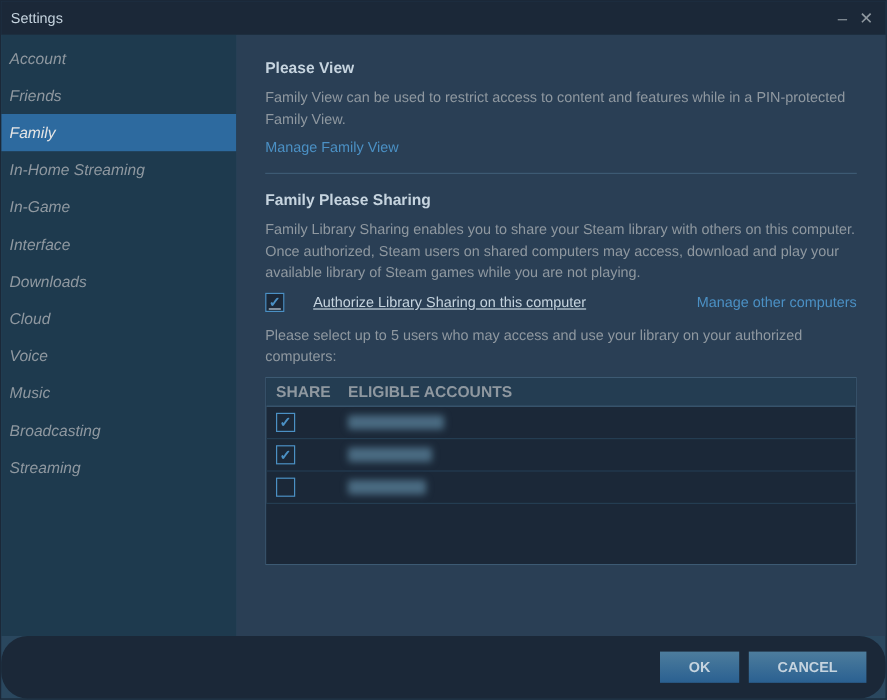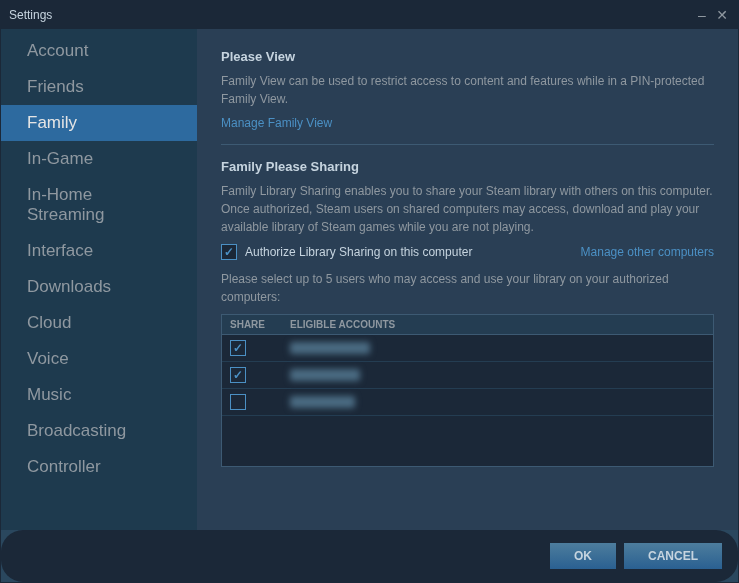--- a/index.html
+++ b/index.html
@@ -55,24 +55,25 @@
       overflow: hidden;
     }
     .sidebar {
       width: 196px;
       background: #1e3a4e;
       flex-shrink: 0;
       overflow-y: auto;
       padding: 4px 0;
     }
     .sidebar-item {
-      padding: 8px 26px;
+      padding: 8px 7px;
       cursor: pointer;
       color: #8f98a0;
-      font-size: 17px;
+      font-size: 13px;
+      font-style: italic;
     }
     .sidebar-item.active {
       background: #2d6a9f;
       color: #e5e5e5;
     }
     .main {
       flex: 1;
       background: #2a3f55;
       padding: 20px 24px;
       overflow-y: auto;
@@ -105,21 +106,22 @@
       align-items: center;
       gap: 8px;
       margin-bottom: 10px;
     }
     .checkbox-row.space-between {
       justify-content: space-between;
     }
     .checkbox-row-left {
       display: flex;
       align-items: center;
-      gap: 8px;
+      gap: 24px;
+      text-decoration: underline;
     }
     .custom-checkbox {
       width: 16px;
       height: 16px;
       background: #1b2838;
       border: 1px solid #4b90c4;
       display: flex;
       align-items: center;
       justify-content: center;
       cursor: pointer;
@@ -136,21 +138,21 @@
       background: #1b2838;
       margin: 8px 0;
     }
     .table-header {
       display: flex;
       background: #243d52;
       border-bottom: 1px solid #3d5a73;
       padding: 4px 8px;
     }
     .table-header-cell {
-      font-size: 10px;
+      font-size: 13px;
       color: #8f98a0;
       font-weight: bold;
     }
     .table-header-cell.share-col {
       width: 60px;
     }
     .table-header-cell.account-col {
       flex: 1;
     }
     .table-row {
@@ -233,45 +235,45 @@
       <div class="sidebar-item">
         <span>Account</span>
       </div>
       <div class="sidebar-item">
         <span>Friends</span>
       </div>
       <div class="sidebar-item active">
         <span>Family</span>
       </div>
       <div class="sidebar-item">
+        <span>In-Home Streaming</span>
+      </div>
+      <div class="sidebar-item">
         <span>In-Game</span>
       </div>
       <div class="sidebar-item">
-        <span>In-Home Streaming</span>
-      </div>
-      <div class="sidebar-item">
         <span>Interface</span>
       </div>
       <div class="sidebar-item">
         <span>Downloads</span>
       </div>
       <div class="sidebar-item">
         <span>Cloud</span>
       </div>
       <div class="sidebar-item">
         <span>Voice</span>
       </div>
       <div class="sidebar-item">
         <span>Music</span>
       </div>
       <div class="sidebar-item">
         <span>Broadcasting</span>
       </div>
       <div class="sidebar-item">
-        <span>Controller</span>
+        <span>Streaming</span>
       </div>
     </div>
 
     <div class="main">
 
       <div>
         <div class="section-title">Please View</div>
         <div class="section-text">Family View can be used to restrict access to content and features while in a PIN-protected Family View.</div>
         <a class="link">Manage Family View</a>
       </div>

